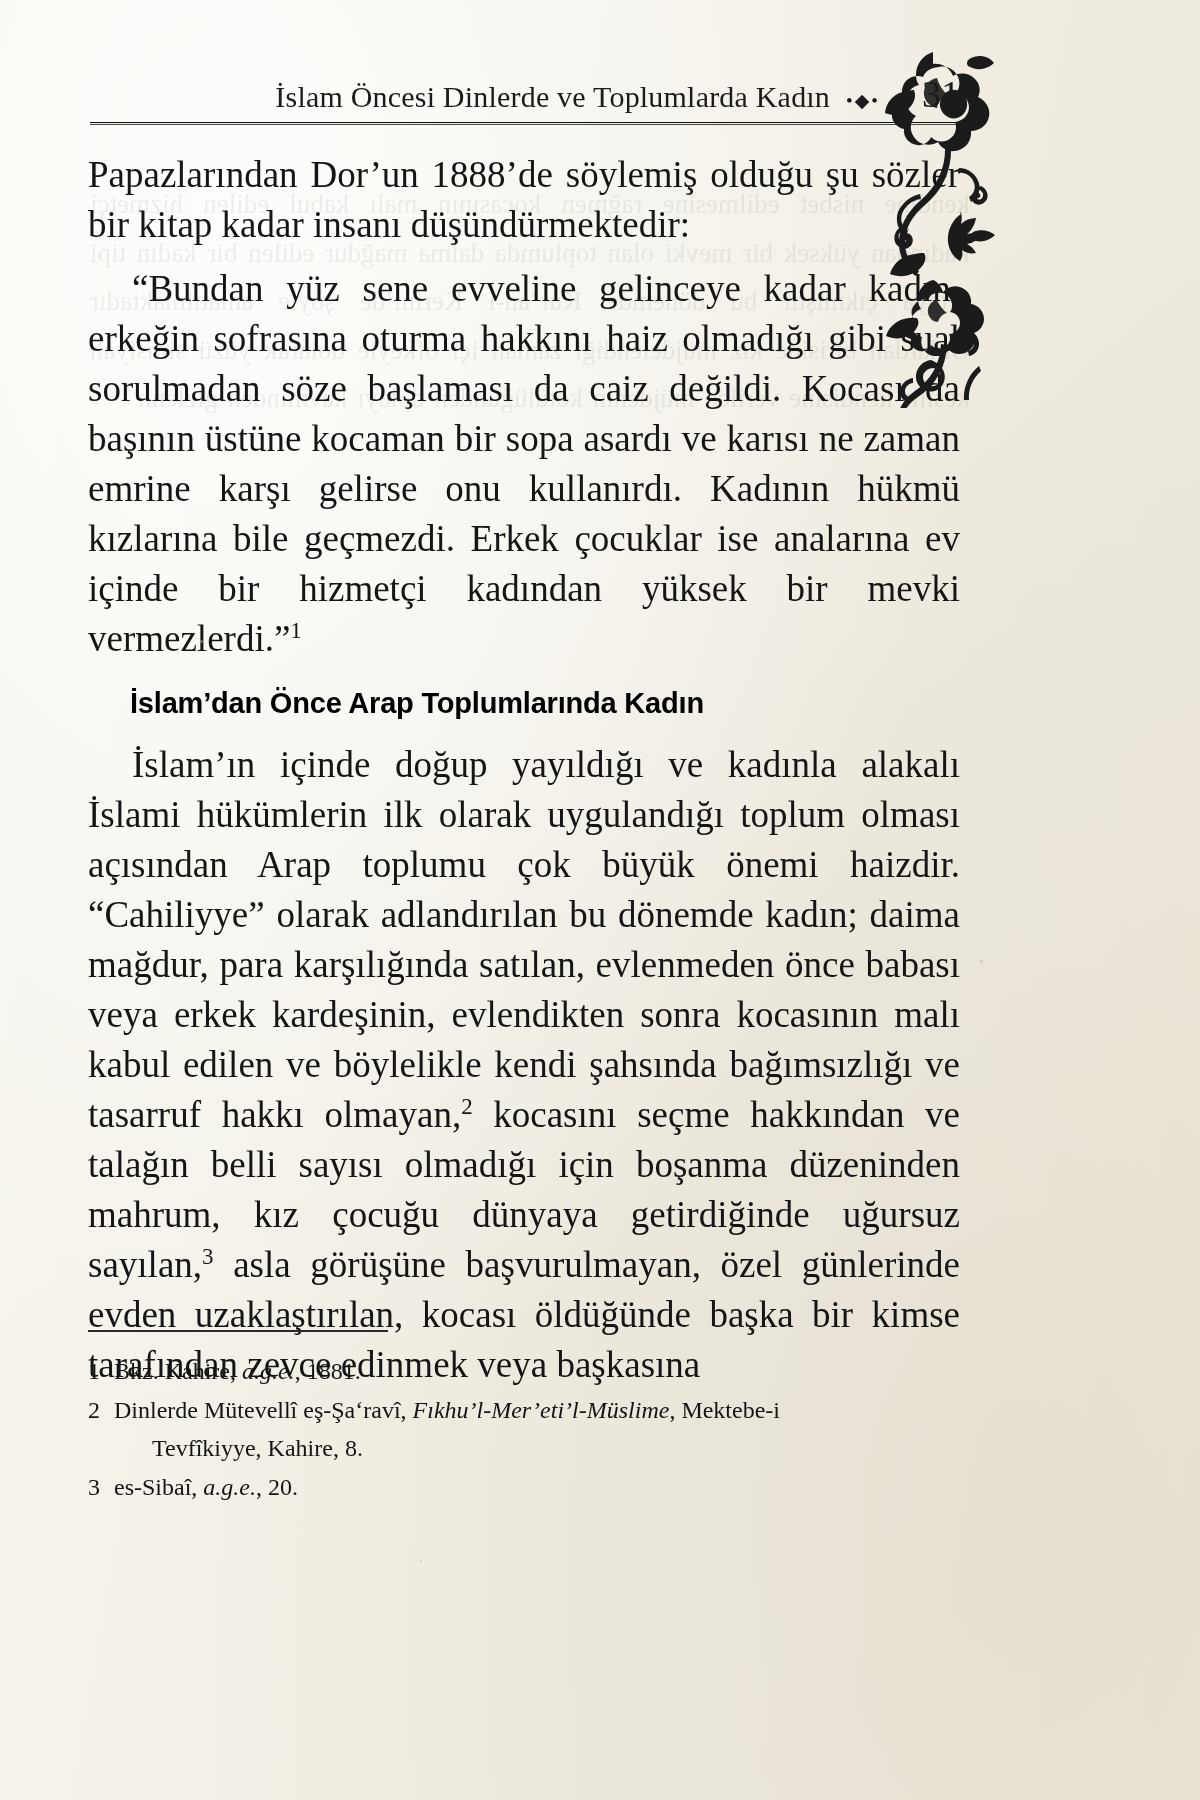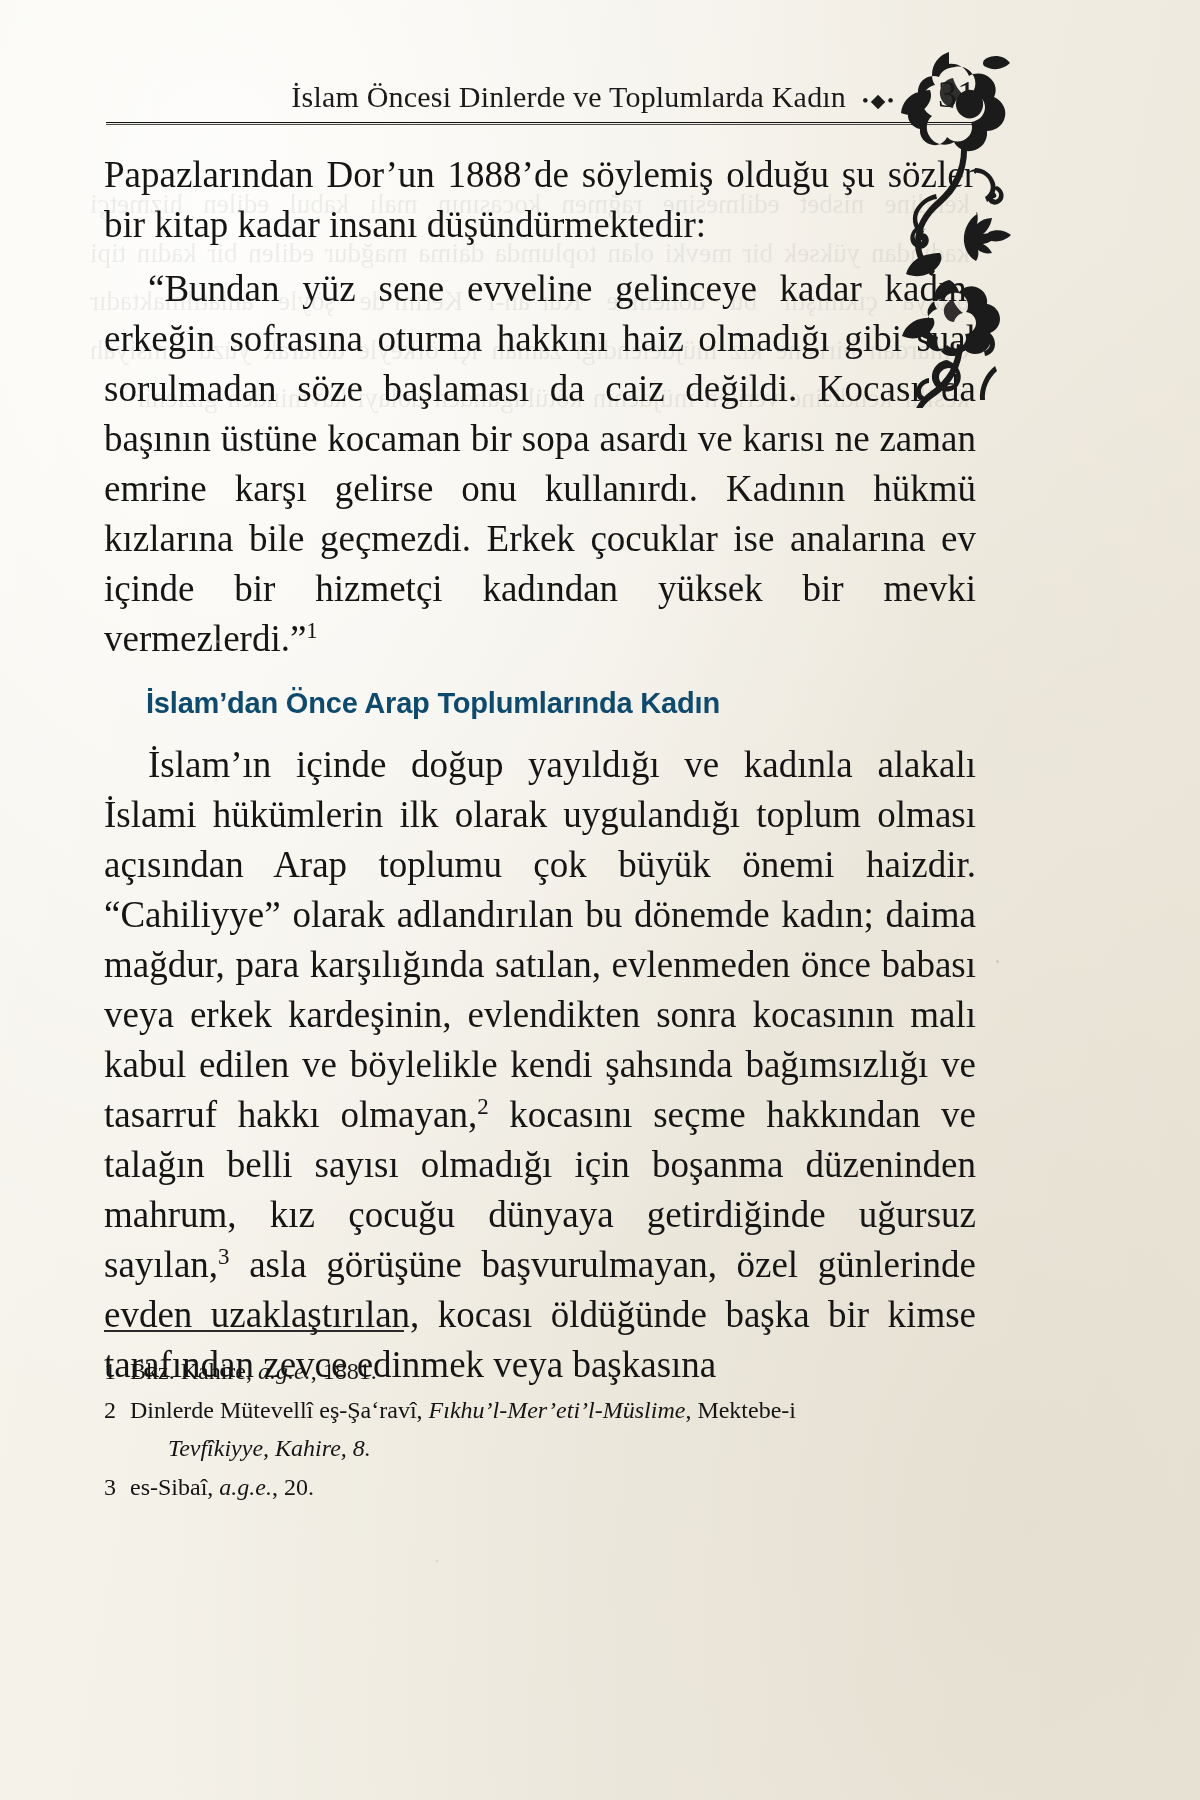--- a/index.html
+++ b/index.html
@@ -40,21 +40,21 @@
     color: #2b2b2b;
     font-family: "Liberation Serif", serif;
     text-align: justify;
     pointer-events: none;
     overflow: hidden;
     word-spacing: 3px;
   }
 
   .content {
     position: absolute;
-    left: 16px; top: 0;
+    left: 0; top: 0;
     width: 1005px;
     height: 1800px;
   }
 
   
   .header-row {
     position: absolute;
     left: 90px;
     top: 72px;
     width: 870px;
@@ -115,21 +115,21 @@
     line-height: 0;
   }
 
   h2.section-head {
     margin: 0;
     padding: 0;
     font-family: "Liberation Sans", sans-serif;
     font-weight: bold;
     font-size: 29px;
     line-height: 46px;
-    color: #0c4a6e;
+    color: #000000;
     text-indent: 42px;
     letter-spacing: -0.2px;
   }
 
   
   .fn-rule {
     position: absolute;
     left: 88px;
     top: 1330px;
     width: 300px;
@@ -152,21 +152,21 @@
   }
   .fn-num {
     width: 26px;
     flex: 0 0 26px;
     text-align: left;
   }
   .fn-text {
     flex: 1 1 auto;
     text-indent: 0;
   }
-  .fn-text .cont { display: block; padding-left: 38px; font-style: italic; }
+  .fn-text .cont { display: block; padding-left: 38px; }
   .fn-text i { font-style: italic; }
 
   
   .ornament {
     position: absolute;
     right: 0px;
     top: 18px;
     width: 130px;
     height: 390px;
     overflow: hidden;

